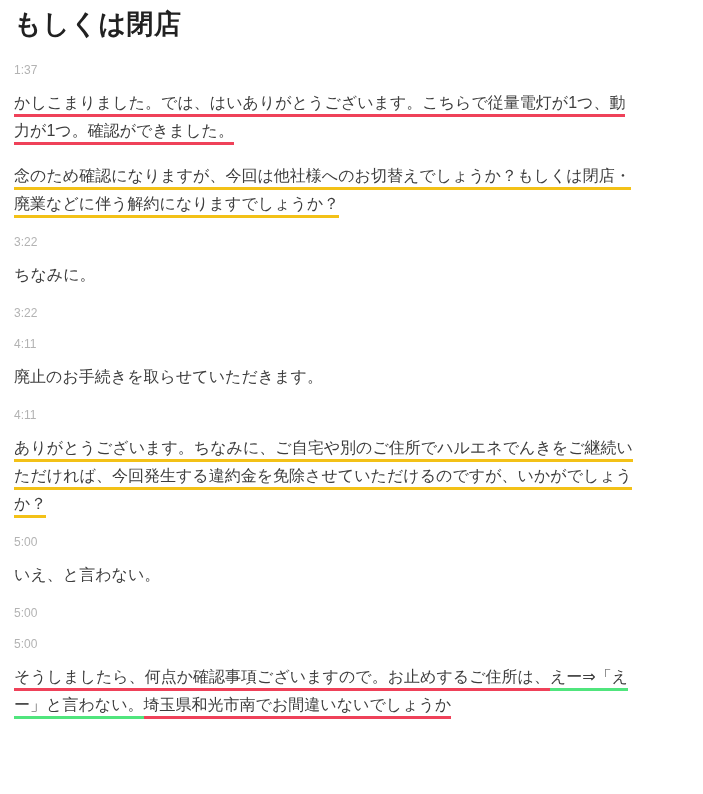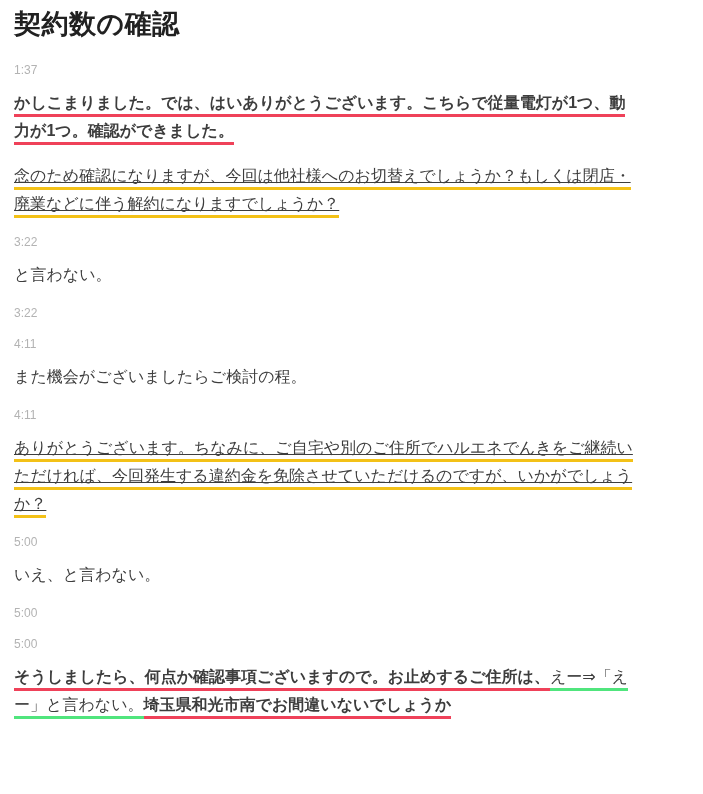--- a/index.html
+++ b/index.html
@@ -31,48 +31,48 @@
     font-size:12px;line-height:14px;
     color:var(--ts-gray);
     margin:0 0 12px 0;
   }
   .text{
     margin:0;
     font-size:16px;line-height:28px;
     color:var(--body-text);
   }
   .seg{border-bottom:0 solid transparent;}
-  .hl-red{border-bottom:3px solid var(--hl-red);padding-bottom:3px;font-weight:bold;}
-  .hl-yellow{border-bottom:3px solid var(--hl-yellow);padding-bottom:3px;text-decoration:underline;}
+  .hl-red{border-bottom:3px solid var(--hl-red);padding-bottom:3px;}
+  .hl-yellow{border-bottom:3px solid var(--hl-yellow);padding-bottom:3px;}
   .hl-green{border-bottom:3px solid var(--hl-green);padding-bottom:3px;}
   .hl-none{border-bottom:none;}
 </style>
 </head>
 <body>
 
 <div class="page">
-  <h1 class="title">契約数の確認</h1>
+  <h1 class="title">もしくは閉店</h1>
   <div class="transcript" id="transcript">
       <div class="message">
         <div class="timestamp">1:37</div>
         <p class="text"><span class="seg hl-red">かしこまりました。では、はいありがとうございます。こちらで従量電灯が1つ、動力が1つ。確認ができました。</span></p>
       </div>
       <div class="message">
         <p class="text"><span class="seg hl-yellow">念のため確認になりますが、今回は他社様へのお切替えでしょうか？もしくは閉店・廃業などに伴う解約になりますでしょうか？</span></p>
       </div>
       <div class="message">
         <div class="timestamp">3:22</div>
-        <p class="text"><span class="seg hl-none">と言わない。</span></p>
+        <p class="text"><span class="seg hl-none">ちなみに。</span></p>
       </div>
       <div class="message">
         <div class="timestamp">3:22</div>
       </div>
       <div class="message">
         <div class="timestamp">4:11</div>
-        <p class="text"><span class="seg hl-none">また機会がございましたらご検討の程。</span></p>
+        <p class="text"><span class="seg hl-none">廃止のお手続きを取らせていただきます。</span></p>
       </div>
       <div class="message">
         <div class="timestamp">4:11</div>
         <p class="text"><span class="seg hl-yellow">ありがとうございます。ちなみに、ご自宅や別のご住所でハルエネでんきをご継続いただければ、今回発生する違約金を免除させていただけるのですが、いかがでしょうか？</span></p>
       </div>
       <div class="message">
         <div class="timestamp">5:00</div>
         <p class="text"><span class="seg hl-none">いえ、と言わない。</span></p>
       </div>
       <div class="message">

